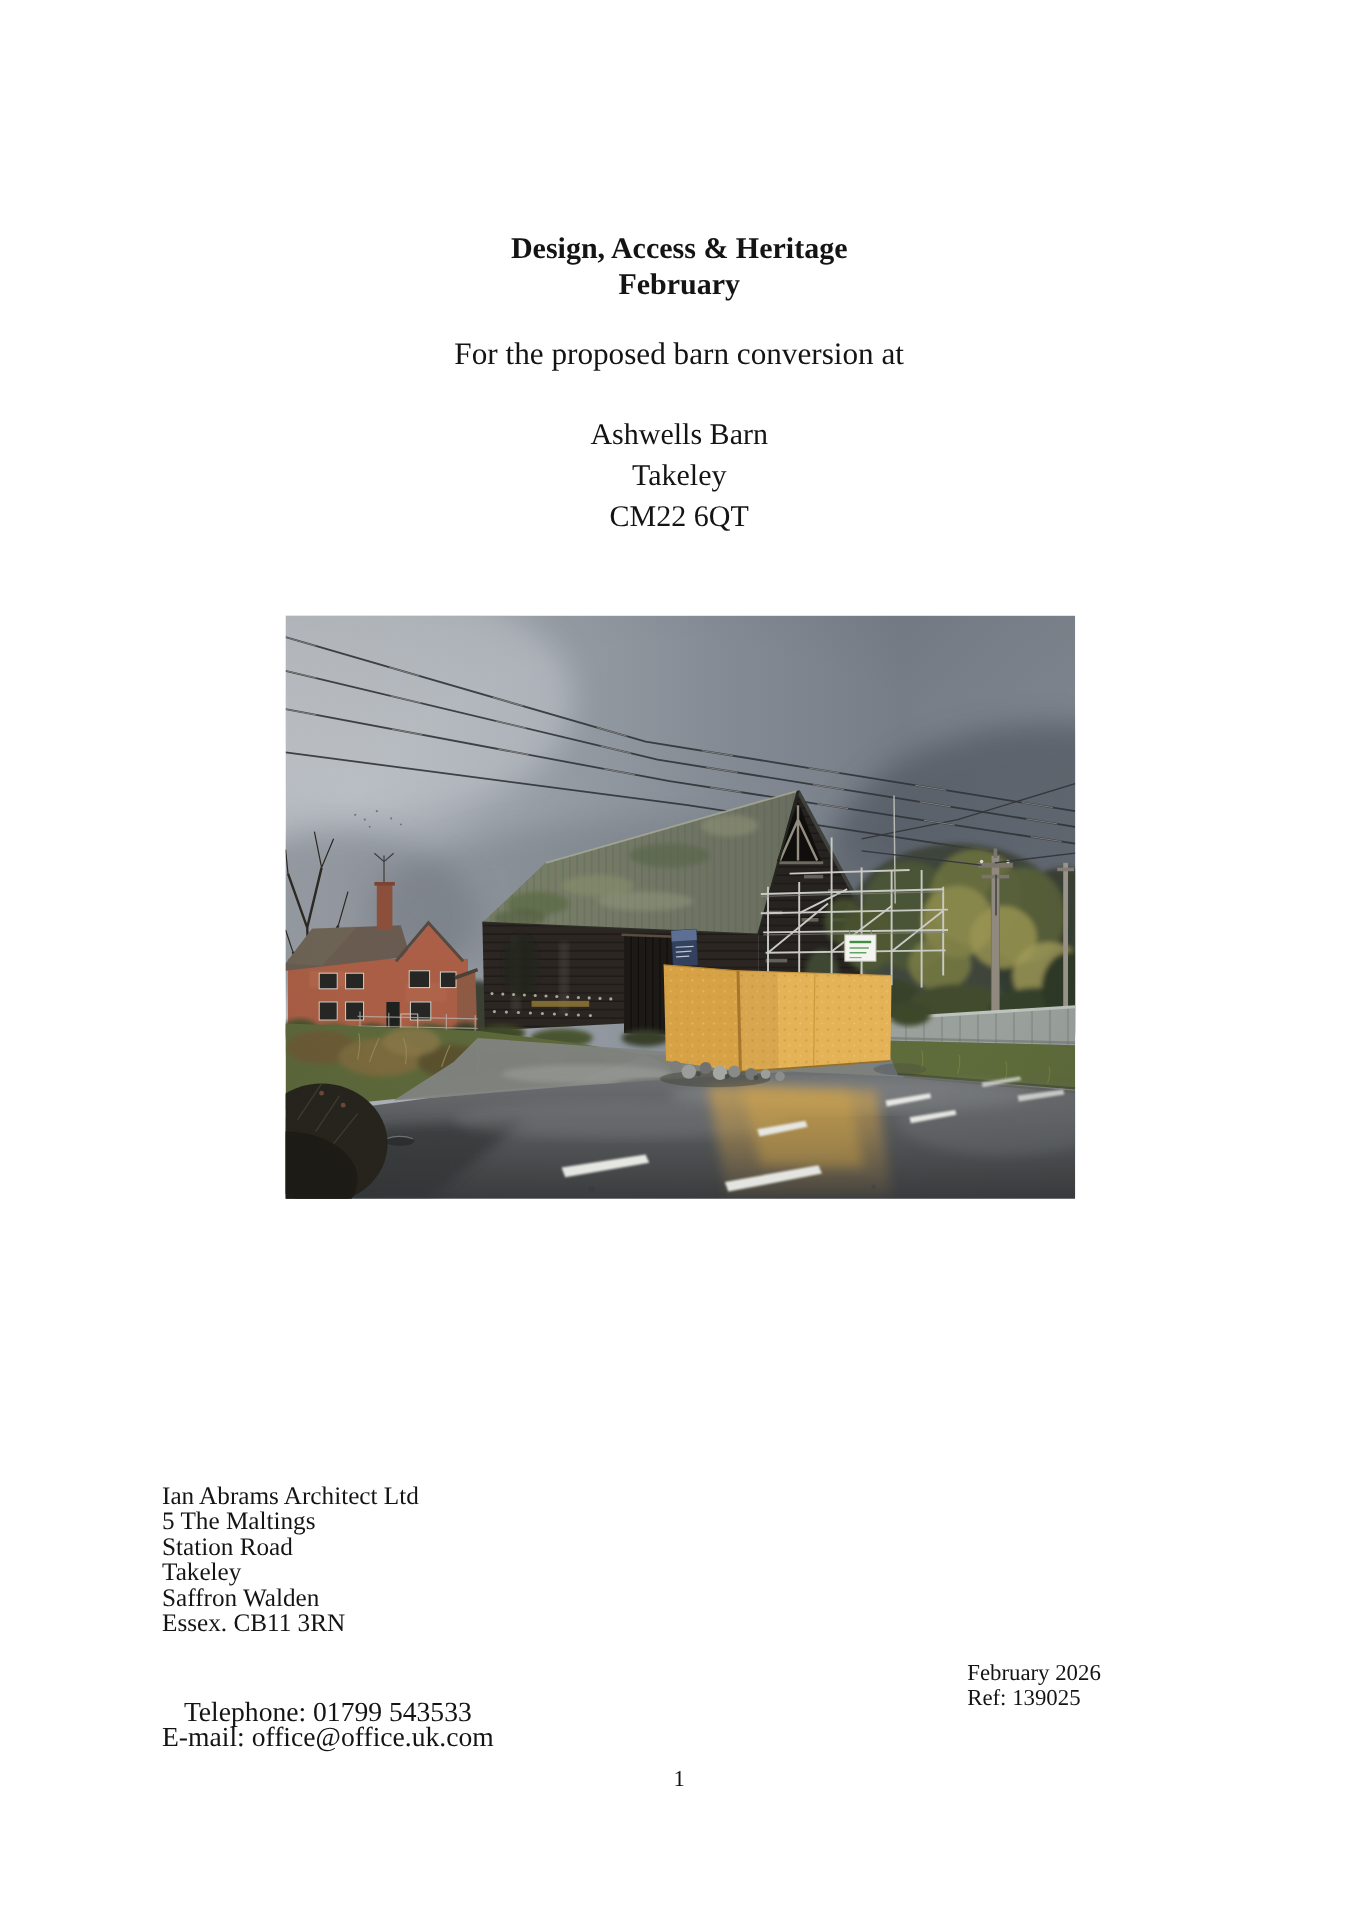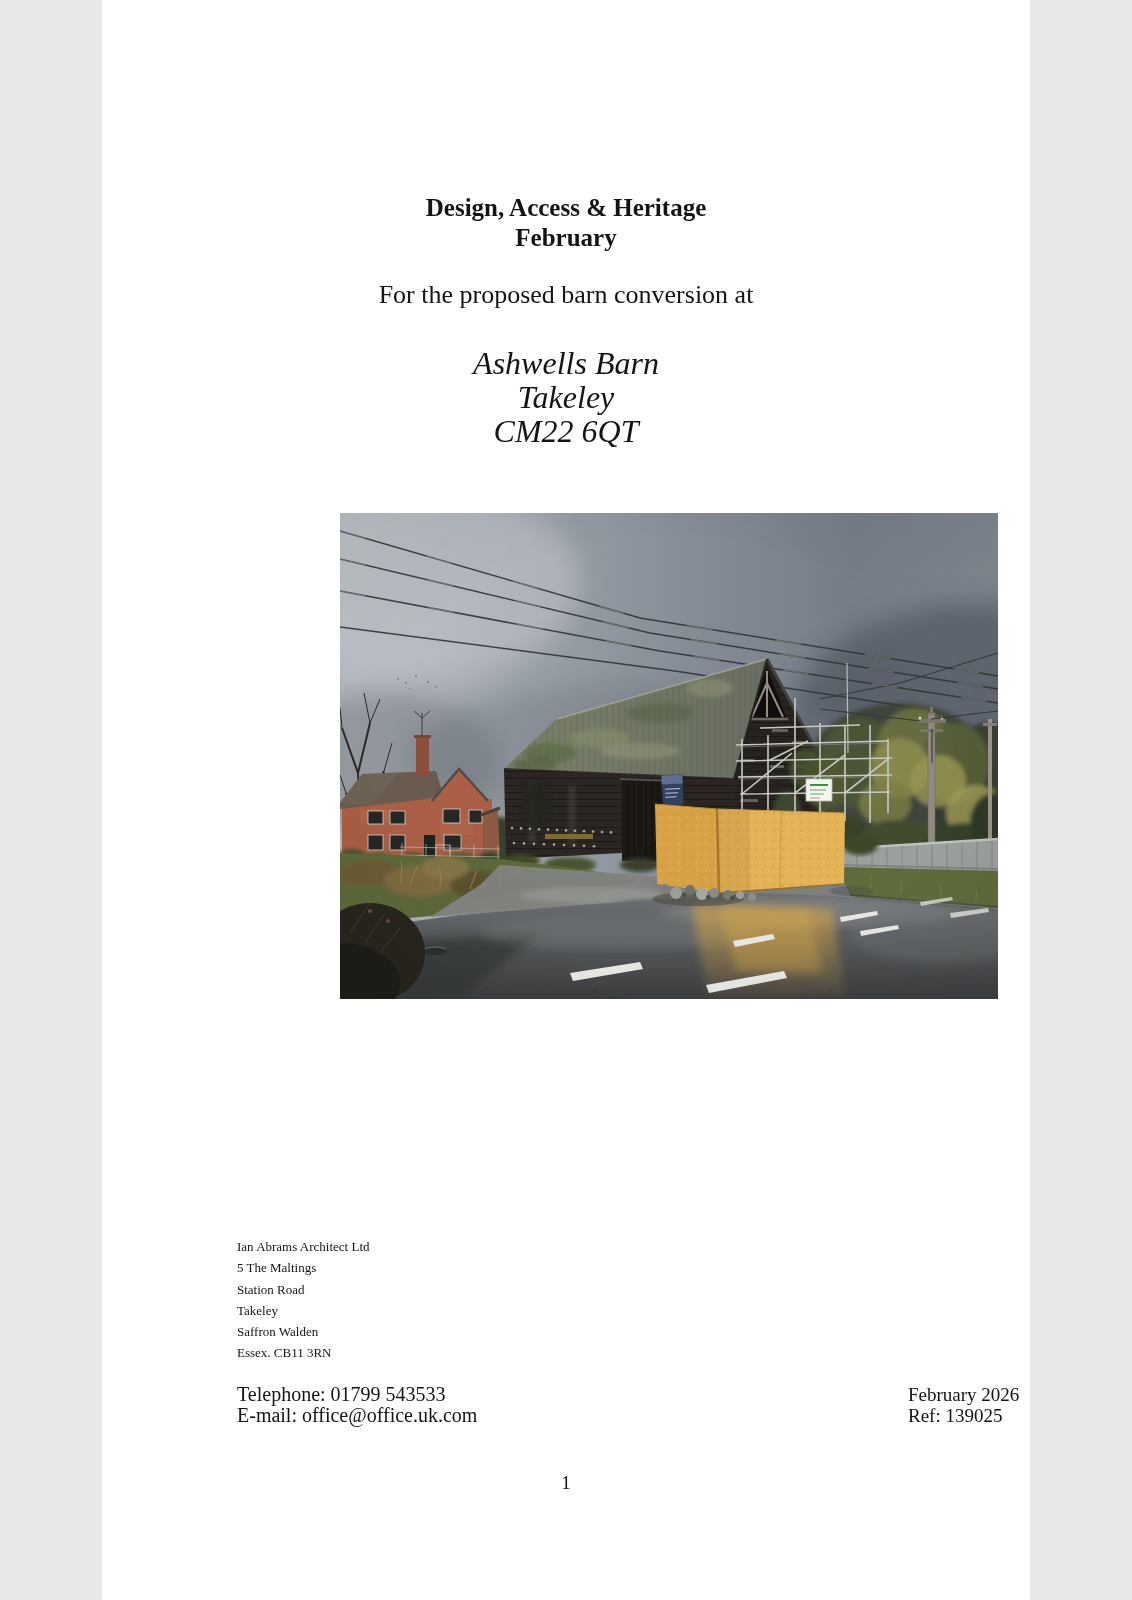--- a/index.html
+++ b/index.html
@@ -1,28 +1,28 @@
 <!DOCTYPE html>
 <html><head>
 <meta charset="utf-8">
 <style>
   html,body{margin:0;padding:0;background:#e8e8e8;}
   .page{
-    position:relative;width:928px;height:1600px;background:#ffffff;
+    position:relative;width:1132px;height:1600px;background:#ffffff;
     font-family:"Liberation Serif", serif;color:#141414;overflow:hidden;
     margin:0 auto;
   }
   .title-block{position:absolute;top:193px;left:0;right:0;text-align:center;
     font-weight:bold;font-size:25px;line-height:30px;}
   .subtitle{position:absolute;top:280px;left:0;right:0;text-align:center;font-size:26px;line-height:30px;}
-  .site-address{position:absolute;top:346px;left:0;right:0;text-align:center;font-size:32px;line-height:34px;font-style:italic;}
+  .site-address{position:absolute;top:346px;left:0;right:0;text-align:center;font-size:25px;line-height:34px;}
   .photo-wrap{position:absolute;left:238px;top:513px;width:658px;height:486px;}
   .photo-wrap svg{display:block;width:658px;height:486px;}
-  .arch-block{position:absolute;left:135px;top:1236px;font-size:13px;line-height:21.3px;}
-  .contact-block{position:absolute;left:135px;top:1384px;font-size:20px;line-height:21.3px;}
+  .arch-block{position:absolute;left:135px;top:1236px;font-size:21px;line-height:21.3px;}
+  .contact-block{position:absolute;left:135px;top:1416px;font-size:23px;line-height:21.3px;text-align:center;}
   .meta-block{position:absolute;left:806px;top:1384px;font-size:19px;line-height:21.3px;}
   .page-number{position:absolute;top:1472px;left:0;right:0;text-align:center;font-size:19px;}
 </style>
 </head>
 <body>
 
 <div class="page">
 
   <div class="title-block">
     <div>Design, Access &amp; Heritage</div>

